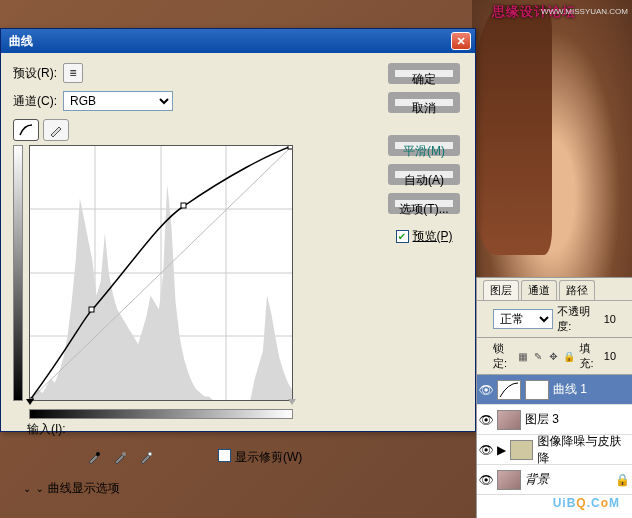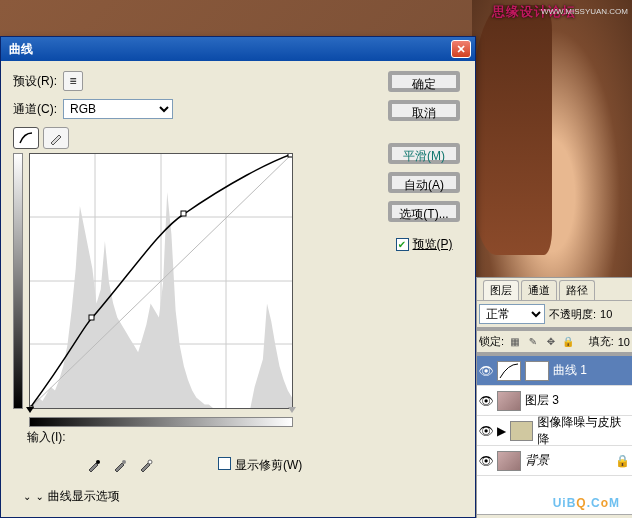--- a/index.html
+++ b/index.html
@@ -1,32 +1,32 @@
 <!DOCTYPE html>
 <html><head>
 <meta charset="utf-8">
 <style>
 * { box-sizing: border-box; margin: 0; padding: 0; font-family: "Microsoft YaHei", SimSun, sans-serif; font-size: 12px; }
 body { width: 632px; height: 518px; background: linear-gradient(135deg, #8b5a3c, #6b4530); position: relative; overflow: hidden; }
 .bg-photo { position: absolute; right: 0; top: 0; width: 160px; height: 280px; background: radial-gradient(ellipse at 50% 70%, #e8b890 20%, #7a4a2e 60%, #5a3520 100%); }
 .bg-photo::after { content: ""; position: absolute; left: 0; top: 5px; width: 80px; height: 250px; background: linear-gradient(180deg, #5a2e18, #8b4a2a); border-radius: 40% 10% 10% 30%; }
-.dialog { position: absolute; left: 0; top: 36px; width: 476px; height: 482px; background: #ece9d8; border: 1px solid #0a246a; box-shadow: 2px 2px 6px rgba(0,0,0,0.3); }
+.dialog { position: absolute; left: 0; top: 28px; width: 476px; height: 404px; background: #ece9d8; border: 1px solid #0a246a; box-shadow: 2px 2px 6px rgba(0,0,0,0.3); }
 .titlebar { height: 24px; background: linear-gradient(180deg, #2a6ac1, #0a4aa8); display: flex; align-items: center; padding: 0 4px; color: #fff; font-weight: bold; }
 .titlebar .title { flex: 1; padding-left: 4px; }
 .close-btn { width: 20px; height: 18px; background: linear-gradient(180deg, #f08070, #d04020); border: 1px solid #fff; border-radius: 3px; display: flex; align-items: center; justify-content: center; color: #fff; font-weight: bold; font-size: 11px; cursor: pointer; }
 .dialog-body { padding: 10px 12px; display: flex; gap: 12px; }
 .left-col { flex: 1; }
 .right-col { width: 78px; display: flex; flex-direction: column; gap: 8px; align-items: center; }
 .row { display: flex; align-items: center; gap: 6px; margin-bottom: 8px; }
 .row label { white-space: nowrap; }
 select { height: 20px; border: 1px solid #7f9db9; background: #fff; padding: 0 2px; }
 .preset-select { flex: 1; }
 .channel-select { width: 110px; }
 .mini-icon { width: 20px; height: 20px; border: 1px solid #999; background: #f5f5f5; display: inline-flex; align-items: center; justify-content: center; border-radius: 2px; }
-.btn { width: 72px; height: 21px; background: #eee; border: 4px solid #a3a3a3; border-radius: 3px; cursor: pointer; text-align: center; line-height: 19px; }
+.btn { width: 72px; height: 21px; background: #eee; border: 7px solid #a3a3a3; border-radius: 3px; cursor: pointer; text-align: center; line-height: 19px; }
 .btn:disabled { color: #0f766e; }
 .checkbox-row { display: flex; align-items: center; gap: 4px; }
 .checkbox { width: 13px; height: 13px; border: 1px solid #1c5180; background: #fff; display: inline-flex; align-items: center; justify-content: center; font-size: 10px; color: #21a121; }
 .graph-area { display: flex; gap: 6px; margin-top: 4px; }
 .y-grad { width: 10px; height: 256px; background: linear-gradient(180deg, #fff, #000); border: 1px solid #888; }
 .graph-box { width: 264px; height: 256px; border: 1px solid #555; background: #fff; position: relative; }
 .grid { position: absolute; inset: 0; }
 .histo { position: absolute; bottom: 0; left: 0; width: 100%; }
 .curve { position: absolute; inset: 0; }
 .x-grad { width: 264px; height: 10px; background: linear-gradient(90deg, #000, #fff); border: 1px solid #888; margin-left: 16px; }
@@ -43,21 +43,21 @@
 .expand-row { display: flex; align-items: center; gap: 4px; margin-top: 14px; margin-left: 10px; cursor: pointer; }
 .chev { font-size: 10px; }
 .tool-icons { display: flex; gap: 4px; margin-top: 2px; }
 .tool-icon { width: 26px; height: 22px; border: 1px solid #999; background: #f5f5f5; display: inline-flex; align-items: center; justify-content: center; border-radius: 3px; }
 .tool-icon.active { background: #fff; border-color: #555; }
 
 .layers-panel { position: absolute; right: 0; top: 277px; width: 156px; height: 241px; background: #ece9d8; border-left: 1px solid #999; border-top: 1px solid #999; }
 .tabs { display: flex; border-bottom: 1px solid #aaa; padding: 2px 6px 0; gap: 2px; }
 .tab { padding: 2px 6px; border: 1px solid #aaa; border-bottom: none; background: #ece9d8; border-radius: 3px 3px 0 0; font-size: 11px; }
 .tab.active { background: #f5f3e9; }
-.panel-row { display: flex; align-items: center; padding: 3px 2px; gap: 4px; border-bottom: 4px solid #a3a3a3; }
+.panel-row { display: flex; align-items: center; padding: 3px 16px; gap: 4px; border-bottom: 1px solid #a3a3a3; }
 .blend-select { width: 66px; }
 .small-label { font-size: 11px; }
 .layer-list { background: #fff; height: 158px; overflow: hidden; }
 .layer-item { display: flex; align-items: center; height: 30px; border-bottom: 1px solid #ddd; padding: 0 2px; gap: 4px; }
 .layer-item.selected { background: #5a7fb8; color: #fff; }
 .eye { width: 14px; height: 14px; display: inline-flex; align-items: center; justify-content: center; }
 .thumb { width: 24px; height: 20px; border: 1px solid #888; background: linear-gradient(135deg, #caa, #977); }
 .thumb.curves { background: #fff; position: relative; }
 .thumb.mask { background: #fff; }
 .thumb.folder { background: #d0c8a0; }

